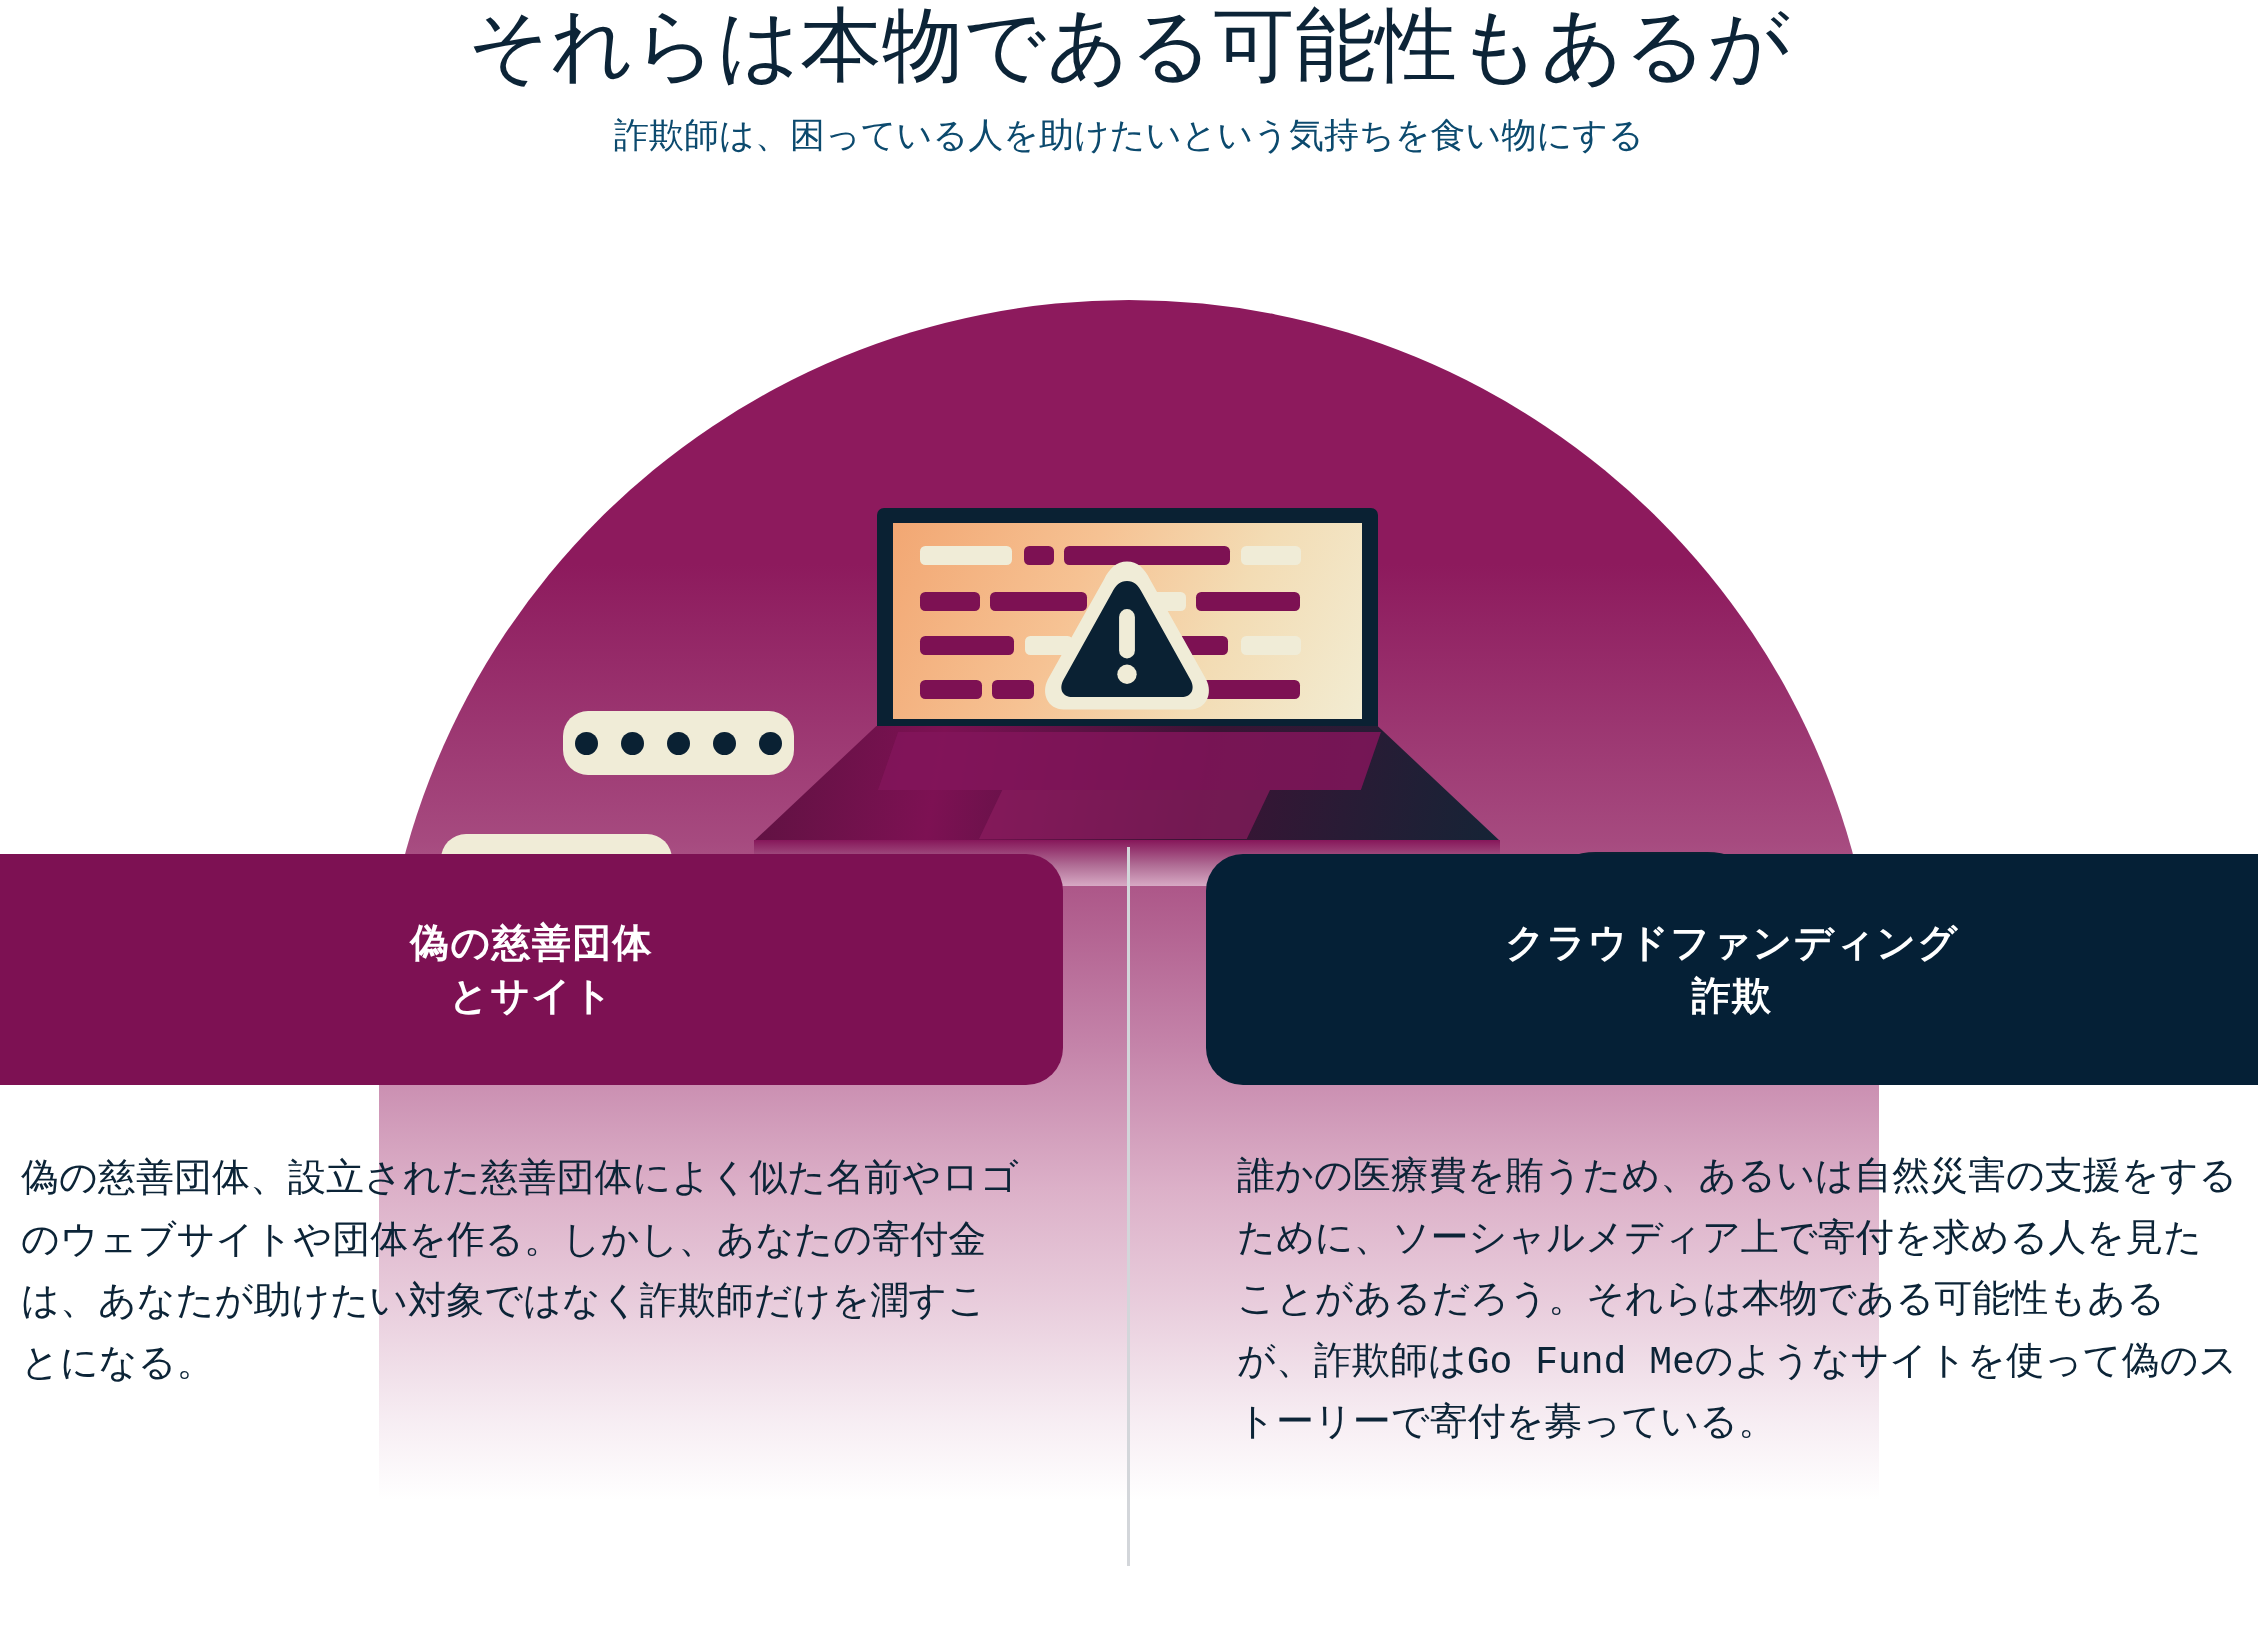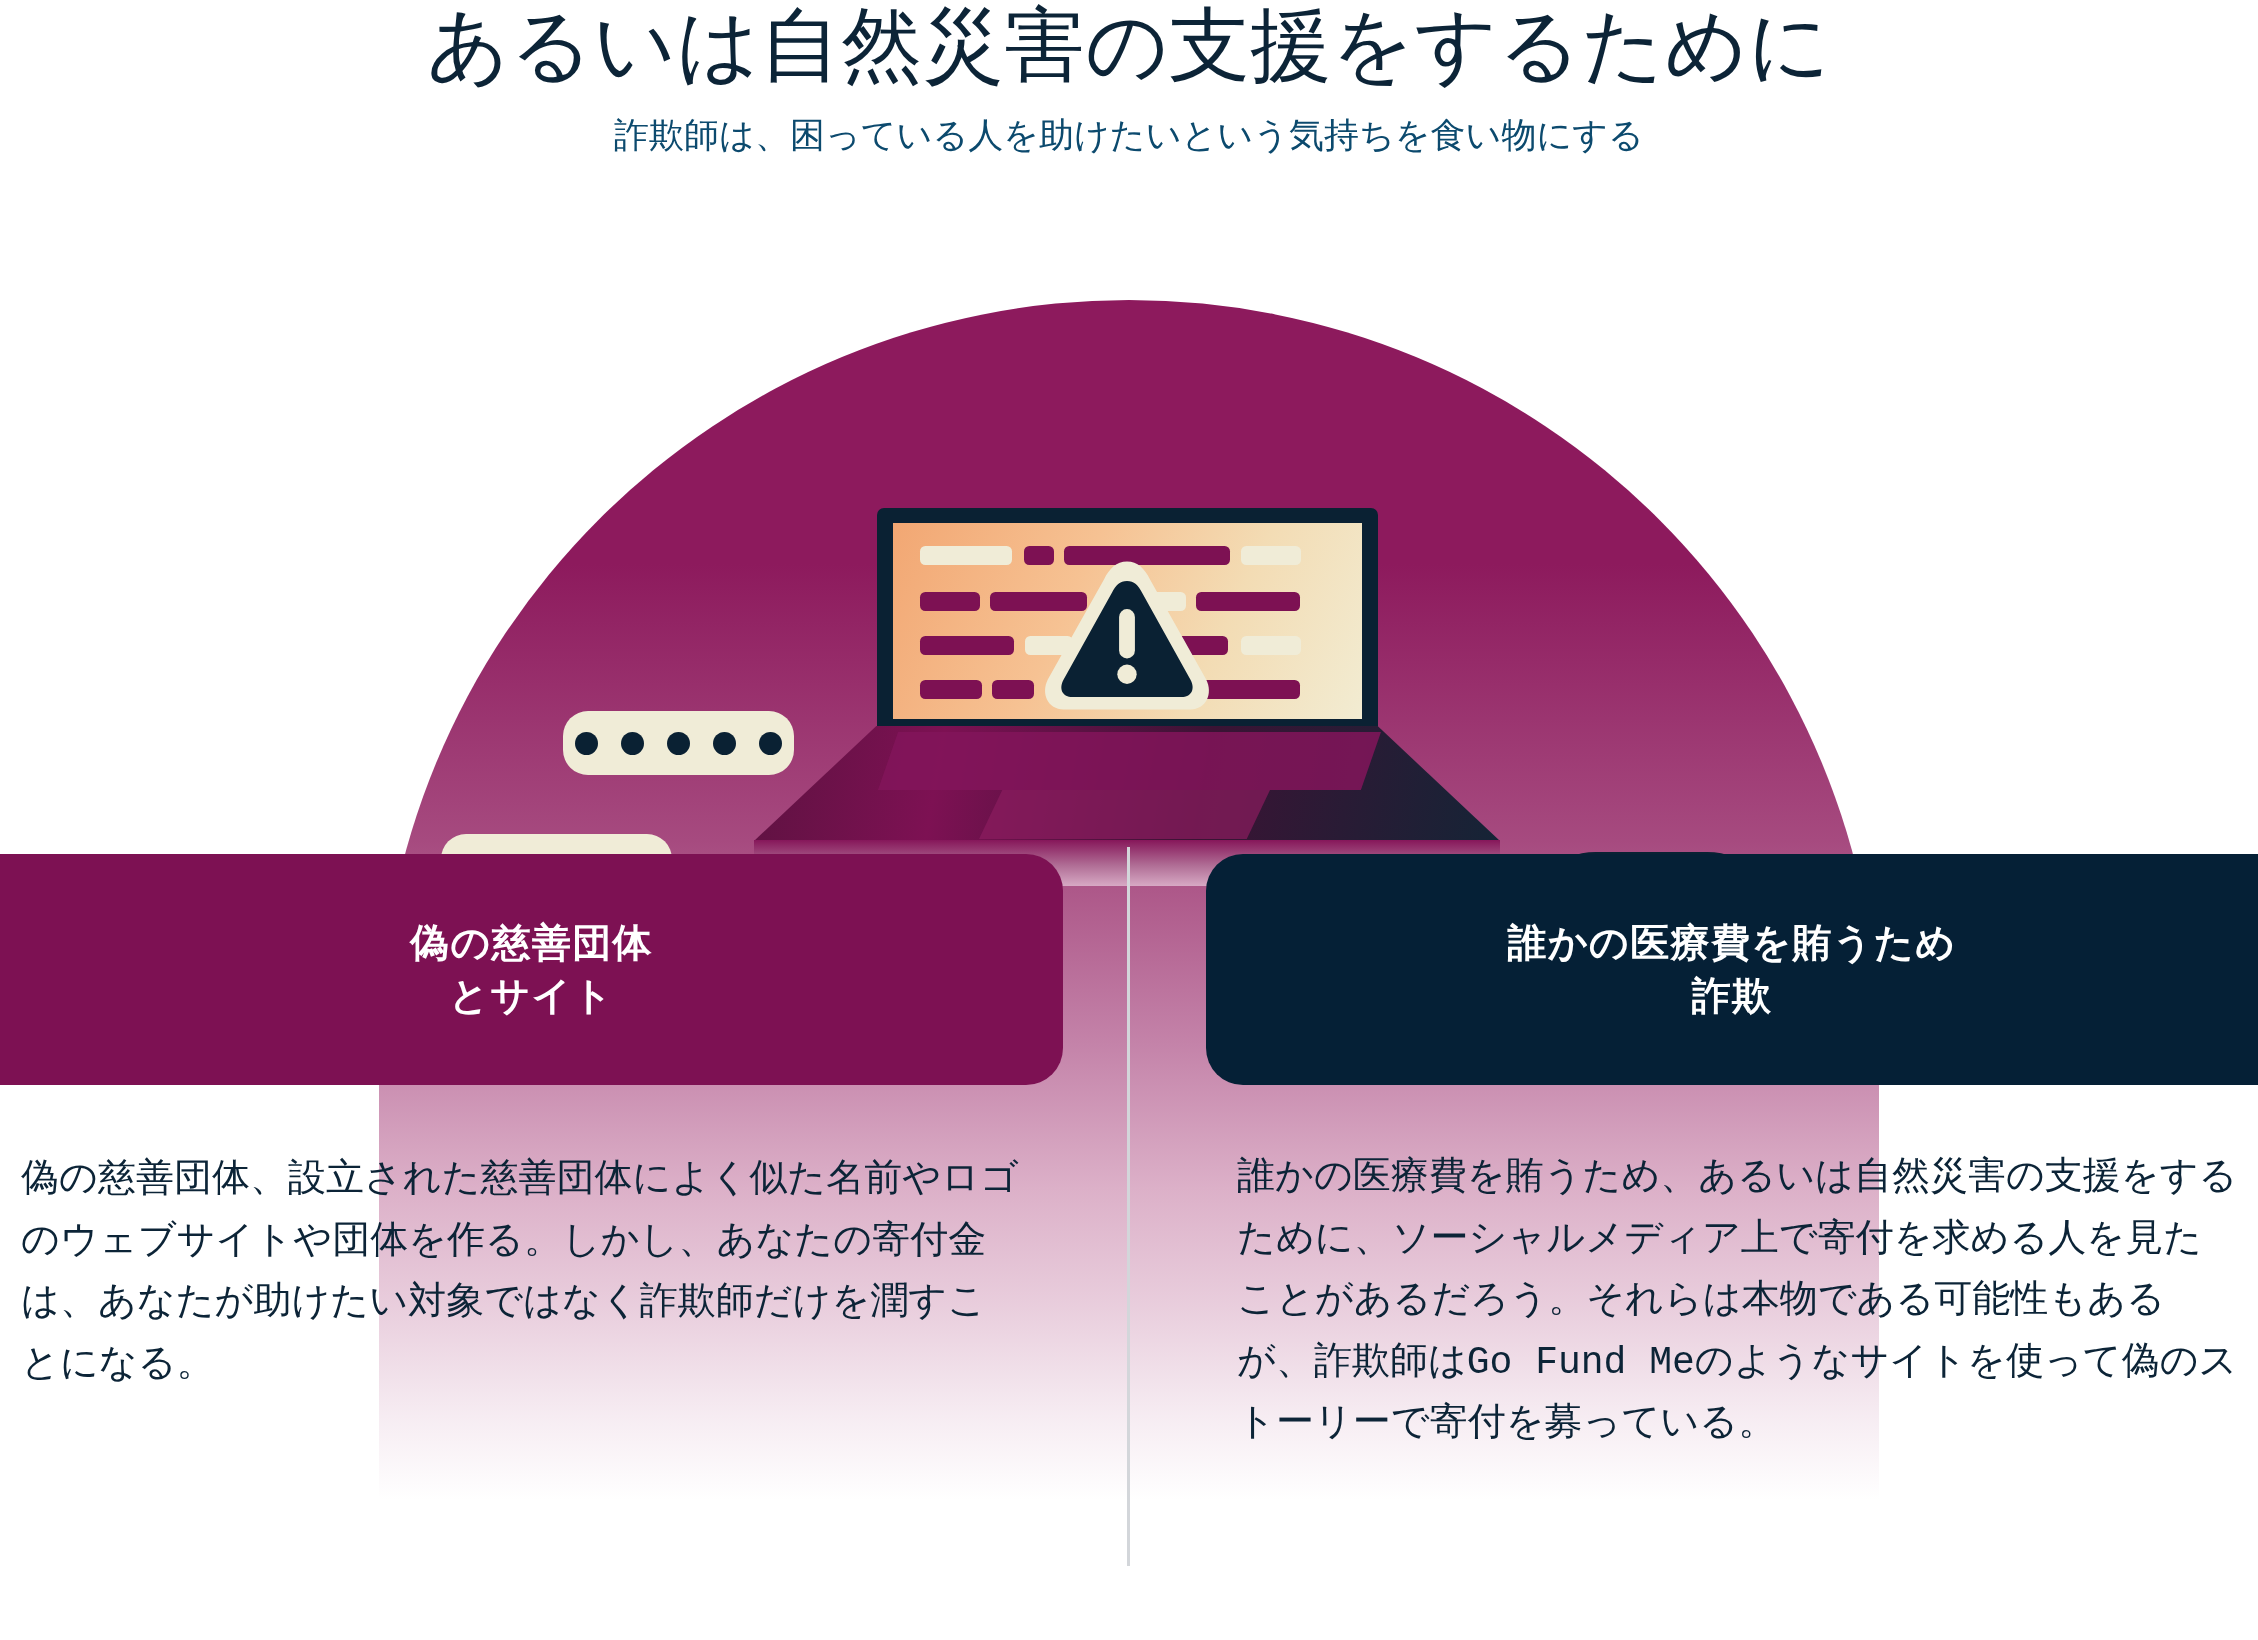--- a/index.html
+++ b/index.html
@@ -242,21 +242,21 @@
     color: #0c2437;
   }
   .body-left  { left: 21px;   width: 1001px; }
   .body-right { left: 1237px; width: 1001px; font-family: Liberation Mono, monospace; }
   .body-col p { margin: 0; }
 </style>
 </head>
 <body>
 
 <div class="header">
-  <h1 class="page-title">あるいは自然災害の支援をするために</h1>
+  <h1 class="page-title">それらは本物である可能性もあるが</h1>
   <p class="page-subtitle">詐欺師は、困っている人を助けたいという気持ちを食い物にする</p>
 </div>
 
 <div class="illustration">
 
   <div class="dome"></div>
 
   <div class="pill pill-a">
     <span class="dot"></span>
     <span class="dot"></span>
@@ -336,21 +336,21 @@
 </div>
 
 <div class="divider"></div>
 
 <div class="card card-left">
   <h2 class="card-title">偽の慈善団体
 とサイト</h2>
 </div>
 
 <div class="card card-right">
-  <h2 class="card-title">誰かの医療費を賄うため
+  <h2 class="card-title">クラウドファンディング
 詐欺</h2>
 </div>
 
 <div class="body-col body-left">
   <p>偽の慈善団体、設立された慈善団体によく似た名前やロゴのウェブサイトや団体を作る。しかし、あなたの寄付金は、あなたが助けたい対象ではなく詐欺師だけを潤すことになる。</p>
 </div>
 
 <div class="body-col body-right">
   <p>誰かの医療費を賄うため、あるいは自然災害の支援をするために、ソーシャルメディア上で寄付を求める人を見たことがあるだろう。それらは本物である可能性もあるが、詐欺師はGo Fund Meのようなサイトを使って偽のストーリーで寄付を募っている。</p>
 </div>

